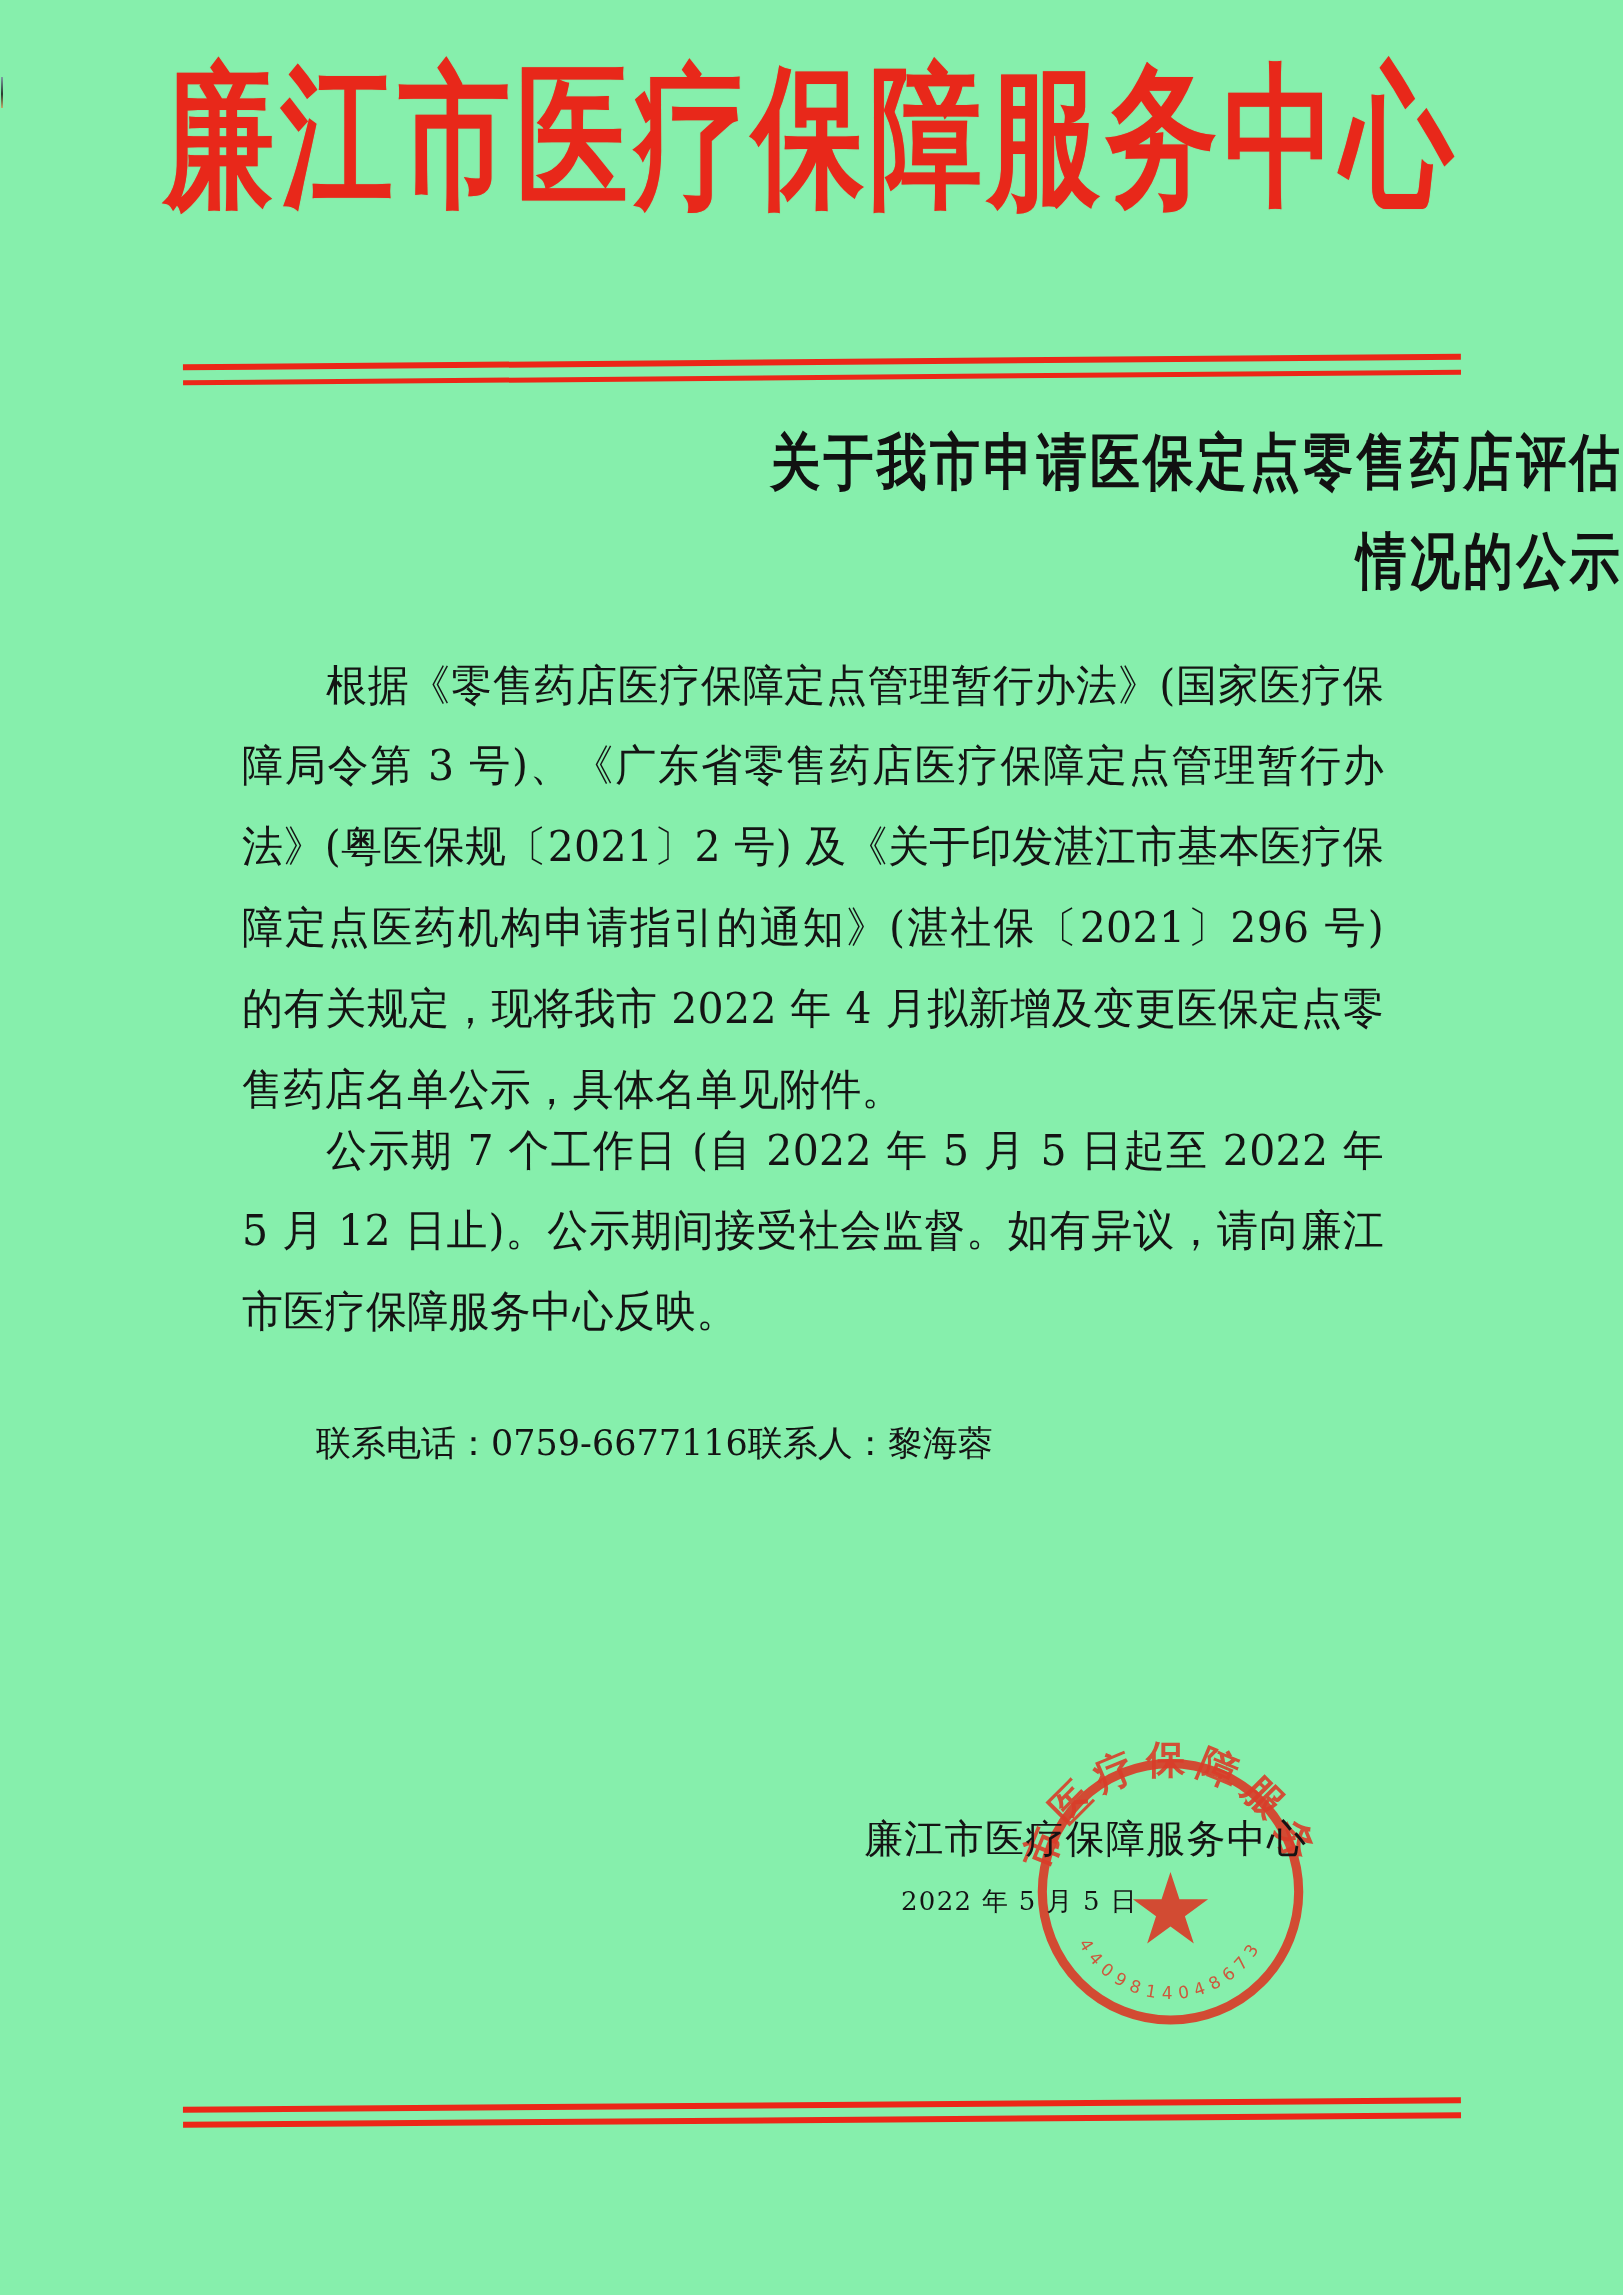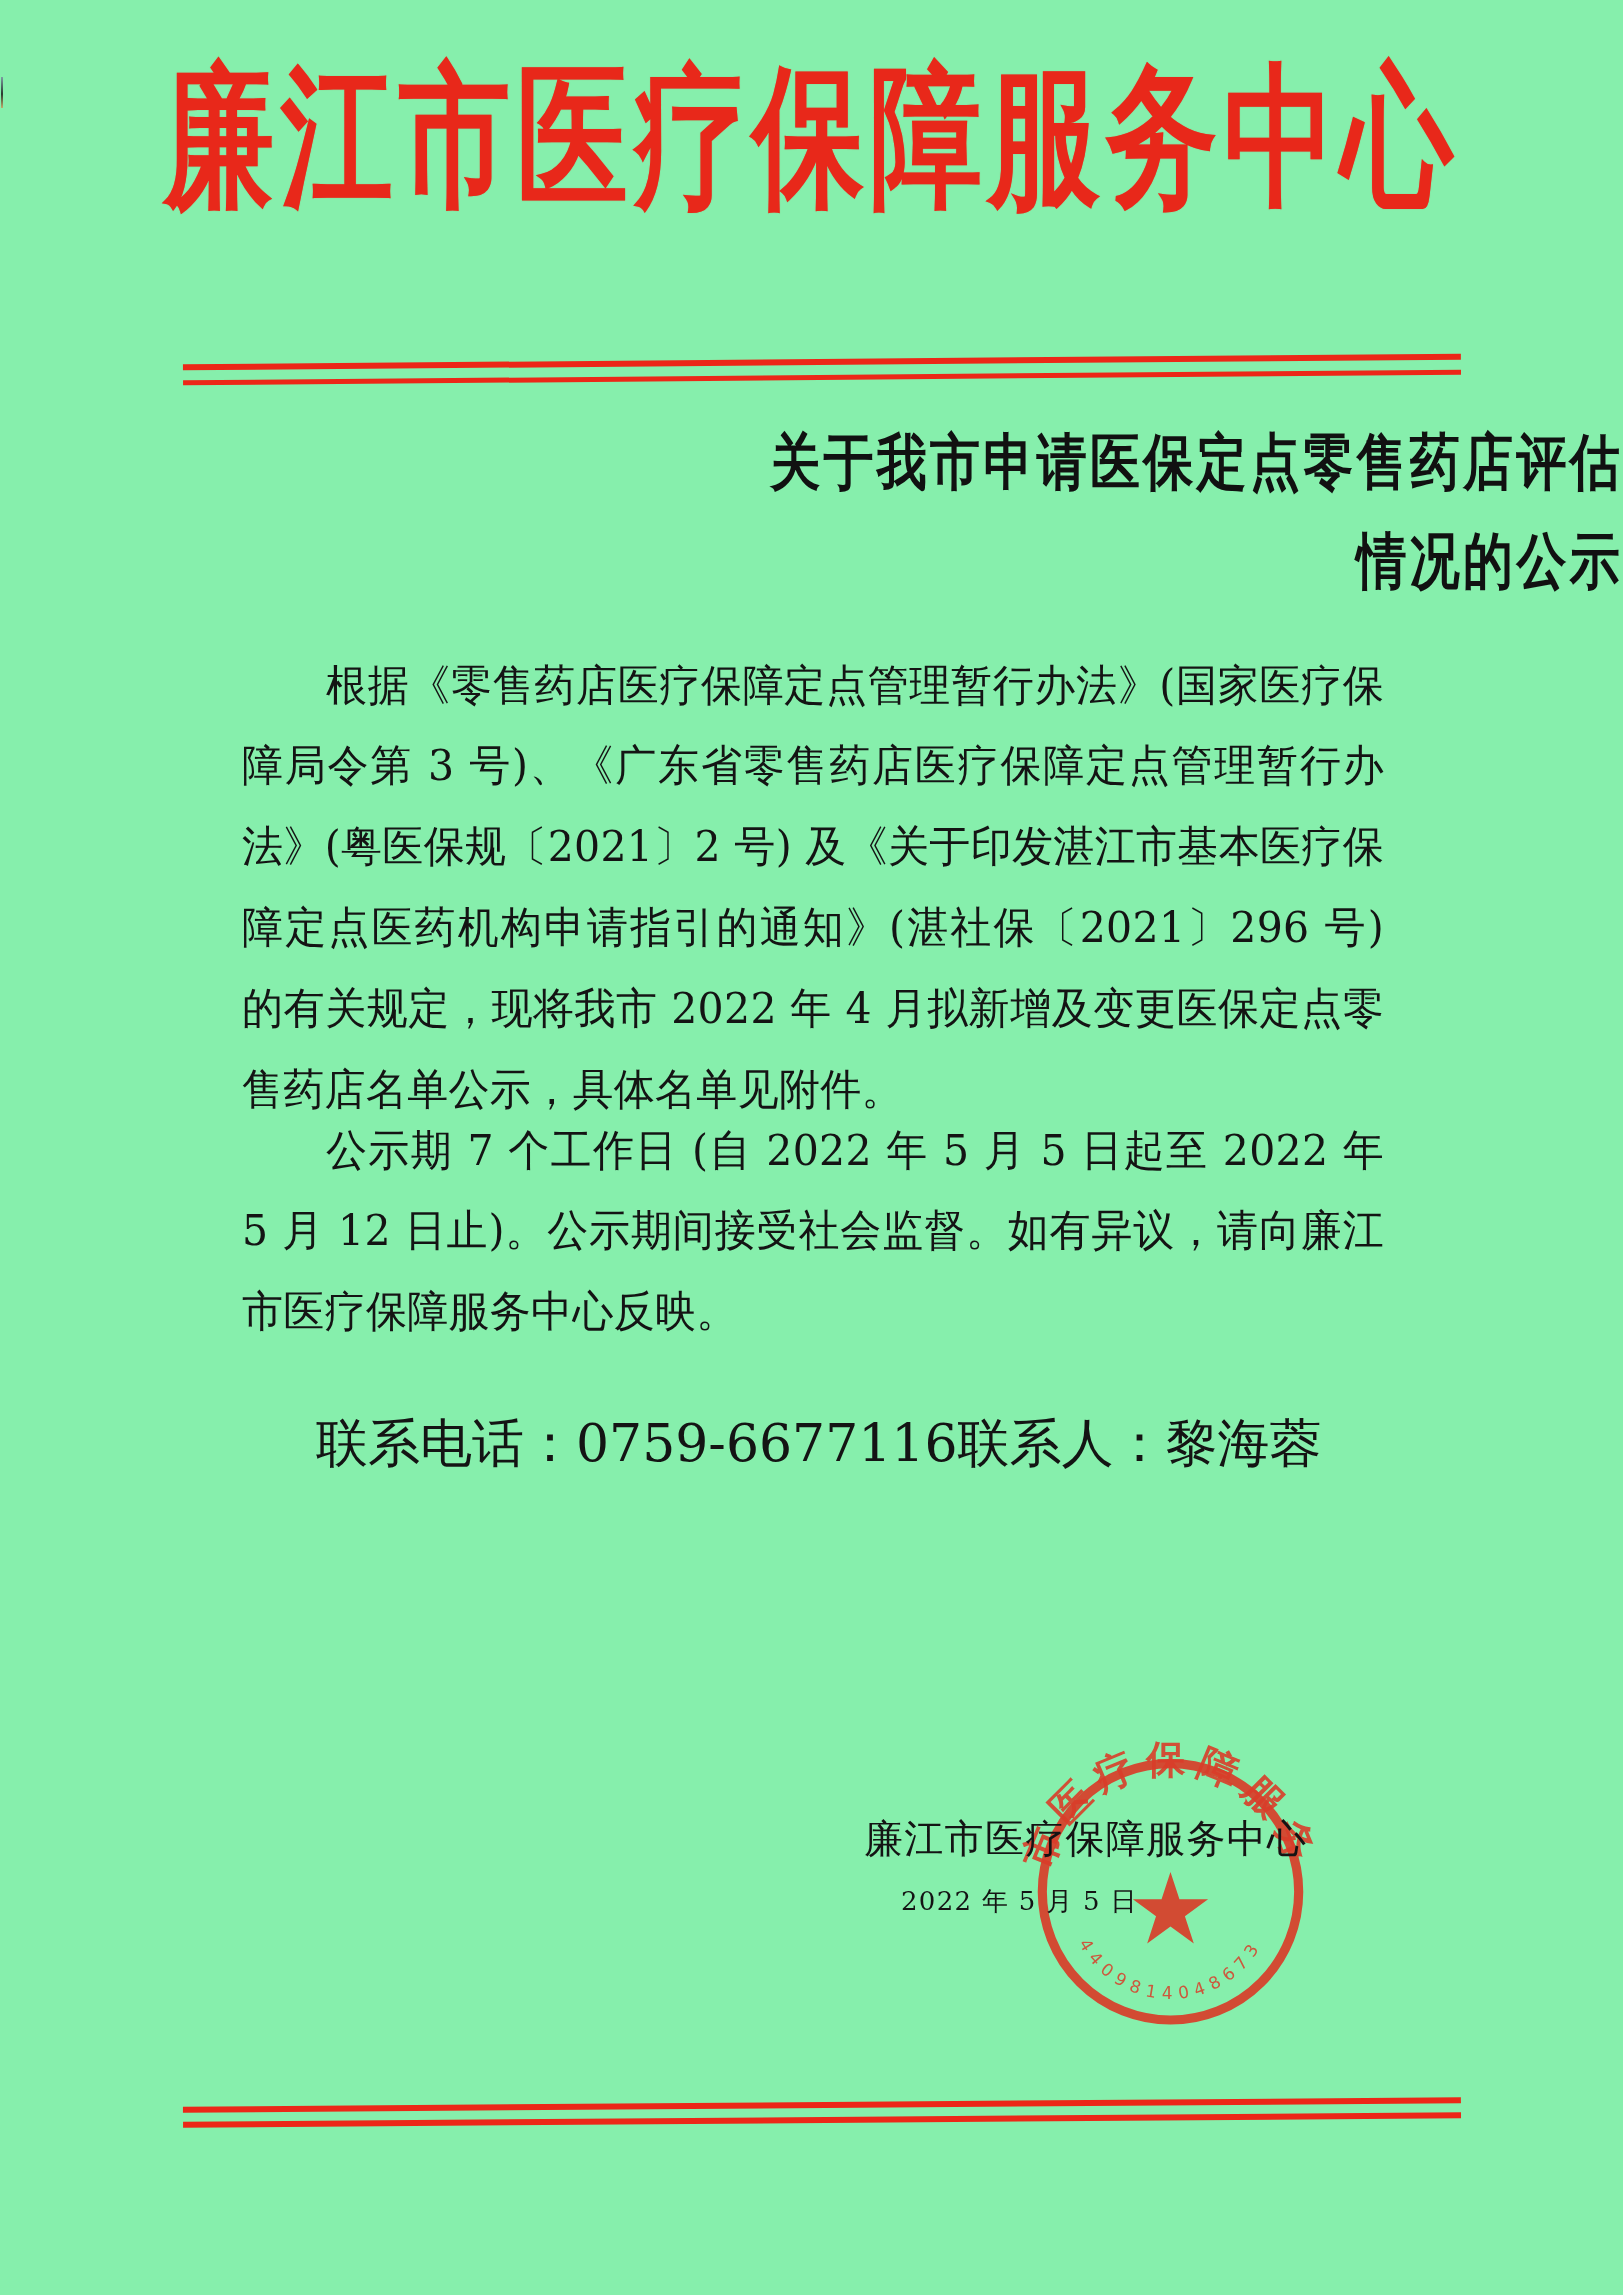--- a/index.html
+++ b/index.html
@@ -113,21 +113,21 @@
   }
   .para + .para { margin-top: 2.6px; }
 
   
   .contact-row {
     position: absolute;
     left: 245px;
     top: 1407px;
     width: 1142px;
     font-family: "DejaVu Serif", "Liberation Serif", serif;
-    font-size: 52px;
+    font-size: 35px;
     line-height: 72px;
     color: #141414;
     display: flex;
     align-items: baseline;
   }
   .contact-phone { margin-left: 71px; white-space: nowrap; }
   .contact-person { white-space: nowrap; }
 
   
   .attach-block {

